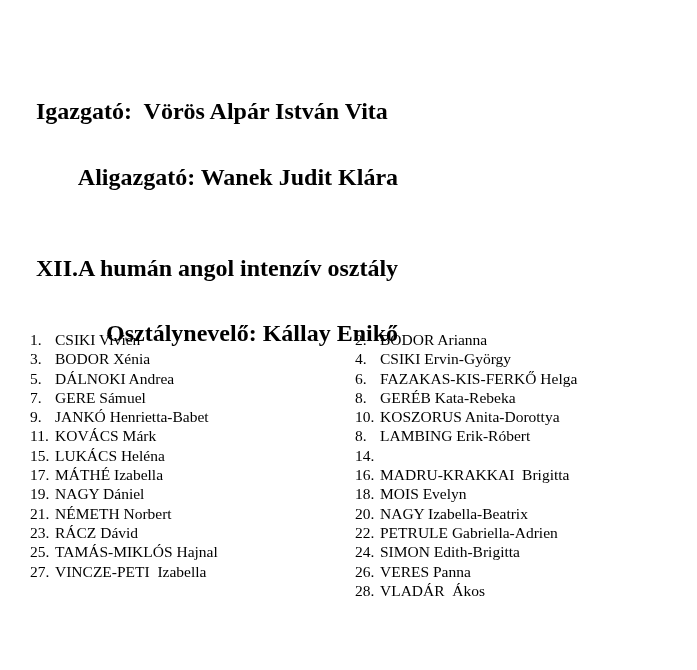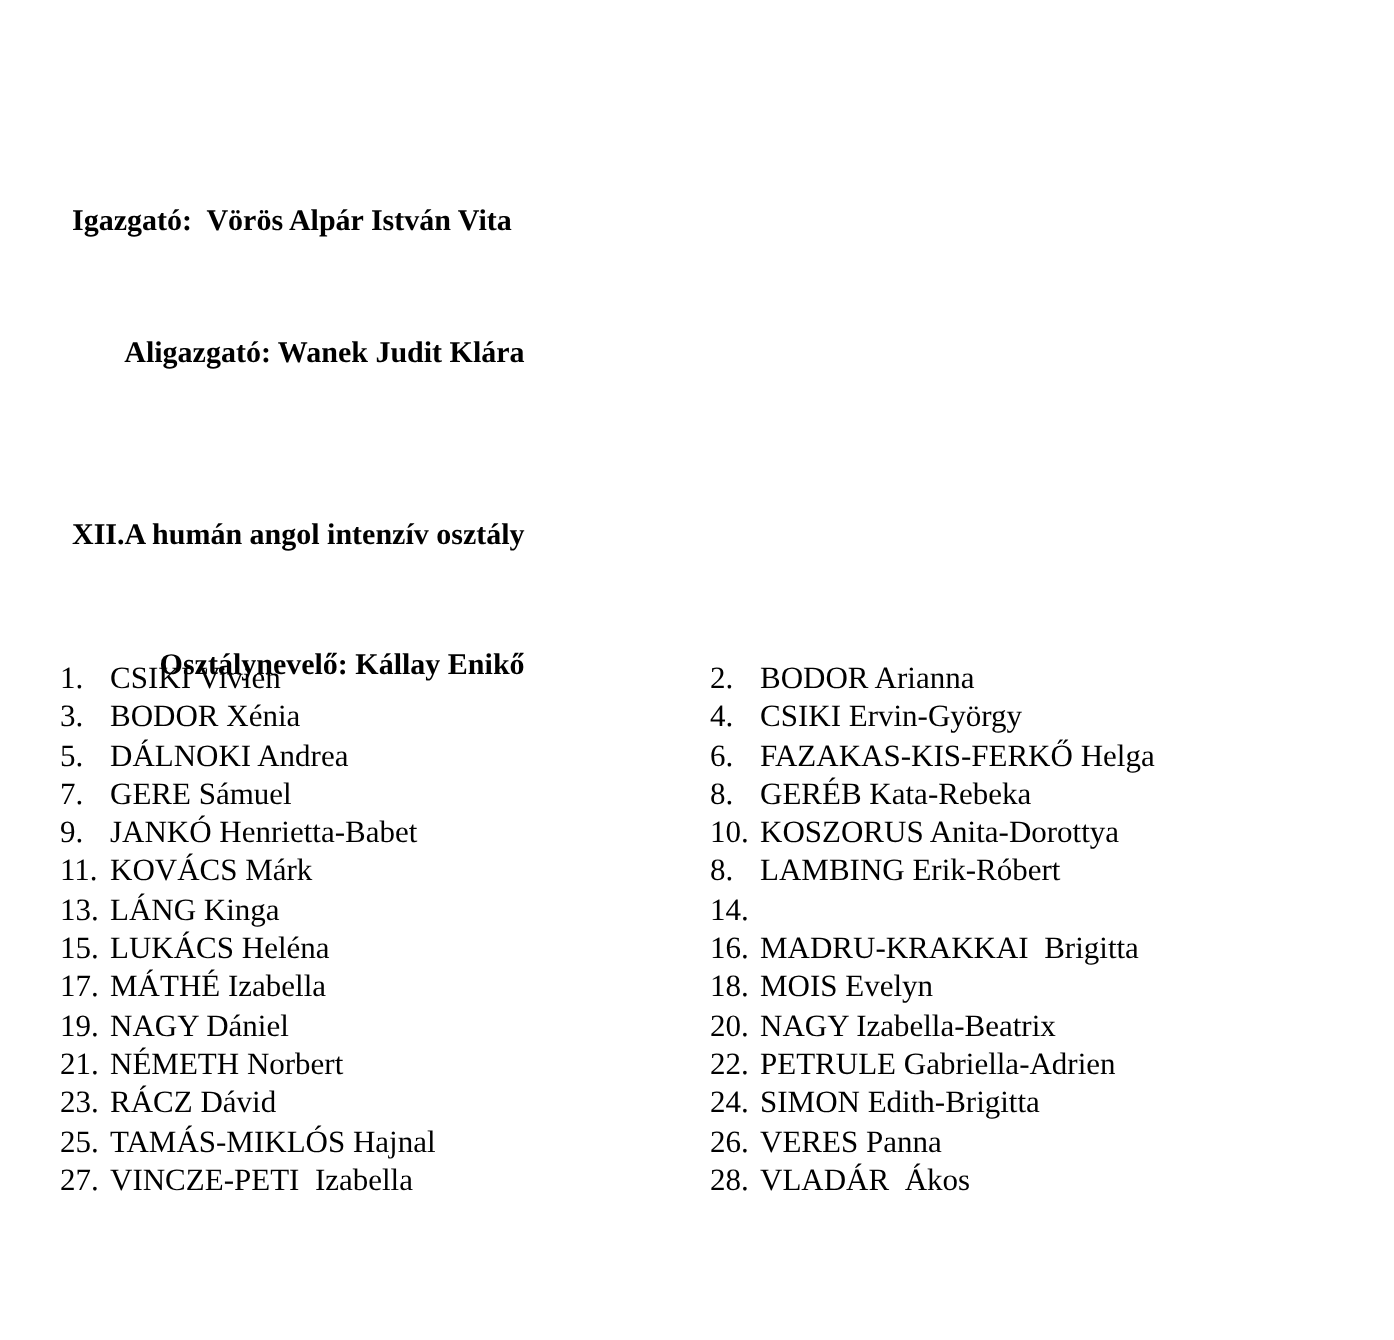--- a/index.html
+++ b/index.html
@@ -14,21 +14,21 @@
     background: #ffffff;
     color: #000000;
     font-family: "Liberation Serif", "DejaVu Serif", serif;
     overflow: hidden;
   }
   .doc-header {
     position: absolute;
     top: 58px;
     left: 0;
     font-weight: bold;
-    font-size: 15px;
+    font-size: 24px;
     line-height: 21.7px;
     white-space: pre;
   }
   .doc-header p {
     margin: 0;
   }
   .doc-header .para2 {
     margin-top: 26px;
   }
   .hline.indented {
@@ -78,21 +78,20 @@
   </div>
 
   <div class="student-list">
     <div class="col col-left" id="col-left">
         <div class="list-row"><span class="row-num">1.</span><span class="row-name">CSIKI Vivien</span></div>
         <div class="list-row"><span class="row-num">3.</span><span class="row-name">BODOR Xénia</span></div>
         <div class="list-row"><span class="row-num">5.</span><span class="row-name">DÁLNOKI Andrea</span></div>
         <div class="list-row"><span class="row-num">7.</span><span class="row-name">GERE Sámuel</span></div>
         <div class="list-row"><span class="row-num">9.</span><span class="row-name">JANKÓ Henrietta-Babet</span></div>
         <div class="list-row"><span class="row-num">11.</span><span class="row-name">KOVÁCS Márk</span></div>
-        <div class="list-row"><span class="row-num">13.</span><span class="row-name">LÁNG Kinga</span></div>
         <div class="list-row"><span class="row-num">15.</span><span class="row-name">LUKÁCS Heléna</span></div>
         <div class="list-row"><span class="row-num">17.</span><span class="row-name">MÁTHÉ Izabella</span></div>
         <div class="list-row"><span class="row-num">19.</span><span class="row-name">NAGY Dániel</span></div>
         <div class="list-row"><span class="row-num">21.</span><span class="row-name">NÉMETH Norbert</span></div>
         <div class="list-row"><span class="row-num">23.</span><span class="row-name">RÁCZ Dávid</span></div>
         <div class="list-row"><span class="row-num">25.</span><span class="row-name">TAMÁS-MIKLÓS Hajnal</span></div>
         <div class="list-row"><span class="row-num">27.</span><span class="row-name">VINCZE-PETI  Izabella</span></div>
       </div>
     <div class="col col-right" id="col-right">
         <div class="list-row"><span class="row-num">2.</span><span class="row-name">BODOR Arianna</span></div>

